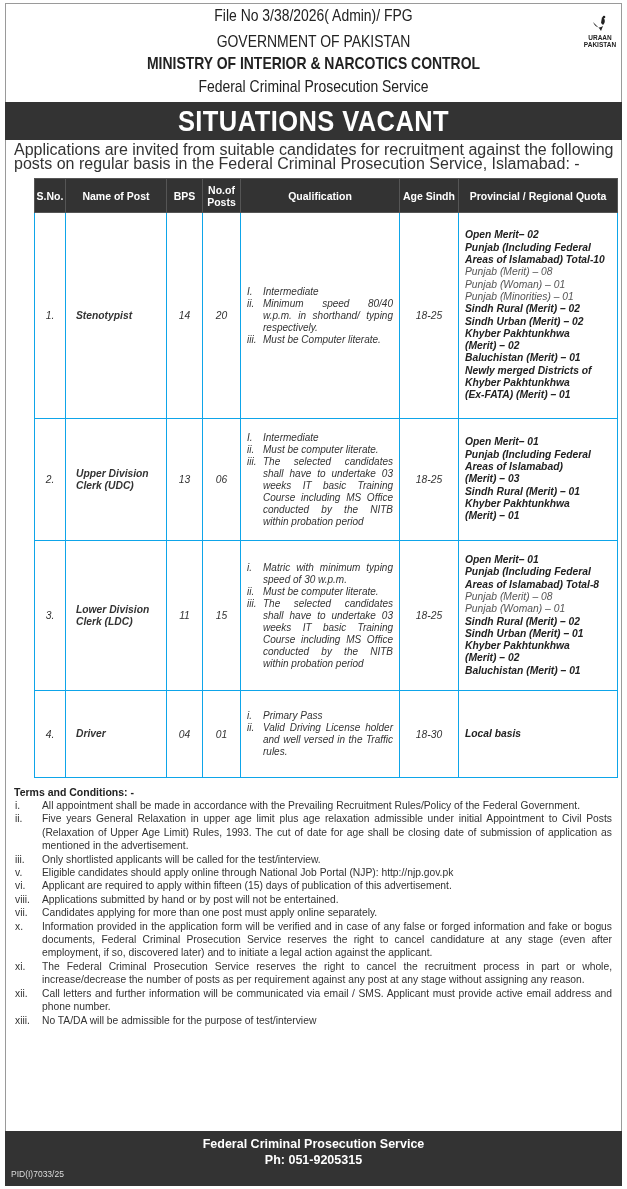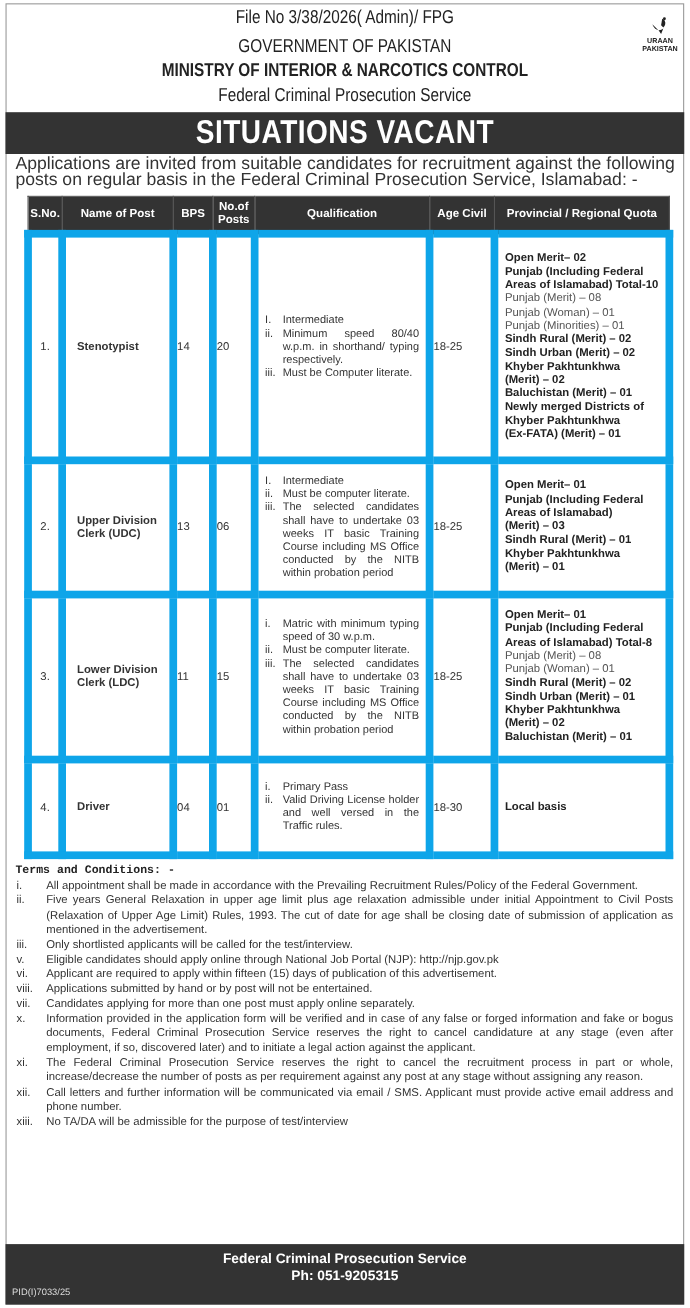--- a/index.html
+++ b/index.html
@@ -12,37 +12,37 @@
   .h-gov { top: 32px; font-size: 17px; transform: scaleX(0.82); }
   .h-min { top: 54px; font-size: 17px; font-weight: bold; transform: scaleX(0.82); }
   .h-fcps { top: 77px; font-size: 17px; transform: scaleX(0.82); }
   .logo { position: absolute; left: 580px; top: 14px; width: 40px; height: 46px; text-align: center; }
   .logo-mark { display: block; margin: 0 auto; width: 20px; height: 20px; }
   .logo-text { font-size: 6.5px; font-weight: bold; line-height: 7px; color: #222; display: block; }
   .logo-sub { font-size: 4px; color: #888; display: block; }
   .banner { position: absolute; left: 5px; top: 102px; width: 617px; height: 38px; background: #333333; color: #fff; text-align: center; }
   .banner span { display: inline-block; font-size: 30px; font-weight: bold; line-height: 38px; letter-spacing: 0.5px; transform: scaleX(0.85); }
   .intro { position: absolute; left: 14px; top: 143px; width: 600px; font-size: 16px; line-height: 14px; color: #333; transform-origin: left top; }
-  table.posts { position: absolute; left: 22px; top: 178px; width: 583px; border-collapse: collapse; table-layout: fixed; }
+  table.posts { position: absolute; left: 34px; top: 178px; width: 583px; border-collapse: collapse; table-layout: fixed; }
   table.posts th { background: #333333; color: #fff; font-weight: bold; font-size: 10.5px; height: 34px; border: 1px solid #555; text-align: center; line-height: 12px; }
-  table.posts td { border: 7px solid #0ea5e9; font-size: 10.3px; vertical-align: middle; color: #333; }
+  table.posts td { border: 1px solid #0ea5e9; font-size: 10.3px; vertical-align: middle; color: #333; font-style: italic; }
   td.c-sno { text-align: center; }
   td.c-name { font-weight: bold; padding-left: 10px; color: #222; line-height: 12px; }
-  td.c-bps, td.c-posts, td.c-age { }
+  td.c-bps, td.c-posts, td.c-age { text-align: center; }
   td.c-qual { padding: 2px 6px 2px 6px; }
   td.c-quota { padding: 3px 6px 3px 6px; }
   .qual-list { list-style: none; }
   .qual-list li { display: flex; line-height: 12px; font-size: 10px; color: #333; }
   .qual-list .num { width: 16px; flex: none; }
   .qual-list .txt { flex: 1; text-align: justify; }
   .quota-line { font-size: 10.3px; line-height: 12.3px; white-space: nowrap; }
   .quota-line.b { font-weight: bold; color: #222; }
   .quota-line.n { font-weight: normal; color: #555; }
   .terms { position: absolute; left: 14px; top: 785px; width: 598px; }
-  .terms-title { font-size: 10.5px; font-weight: bold; color: #222; line-height: 14px; font-family: Liberation Mono, monospace; }
+  .terms-title { font-size: 10.5px; font-weight: bold; color: #222; line-height: 14px; }
   .term { display: flex; font-size: 10.3px; line-height: 13.4px; color: #333; }
   .term .tn { width: 28px; flex: none; padding-left: 1px; }
   .term .tt { flex: 1; text-align: justify; }
   .footer { position: absolute; left: 5px; top: 1131px; width: 617px; height: 55px; background: #333333; color: #fff; text-align: center; }
   .f-line { font-weight: bold; font-size: 12.5px; line-height: 16px; }
   .f-l1 { padding-top: 5px; }
   .pid { position: absolute; left: 6px; top: 38px; font-size: 8.5px; color: #ddd; font-weight: normal; }
 </style>
 </head>
 <body>
@@ -82,21 +82,21 @@
       <col style="width:59px">
       <col style="width:159px">
   </colgroup>
   <thead>
     <tr>
       <th>S.No.</th>
       <th>Name of Post</th>
       <th>BPS</th>
       <th>No.of Posts</th>
       <th>Qualification</th>
-      <th>Age Civil</th>
+      <th>Age Sindh</th>
       <th>Provincial / Regional Quota</th>
     </tr>
   </thead>
   <tbody id="posts-body">
       <tr style="height: 206px;">
         <td class="c-sno">1.</td>
         <td class="c-name">Stenotypist</td>
         <td class="c-bps">14</td>
         <td class="c-posts">20</td>
         <td class="c-qual">

